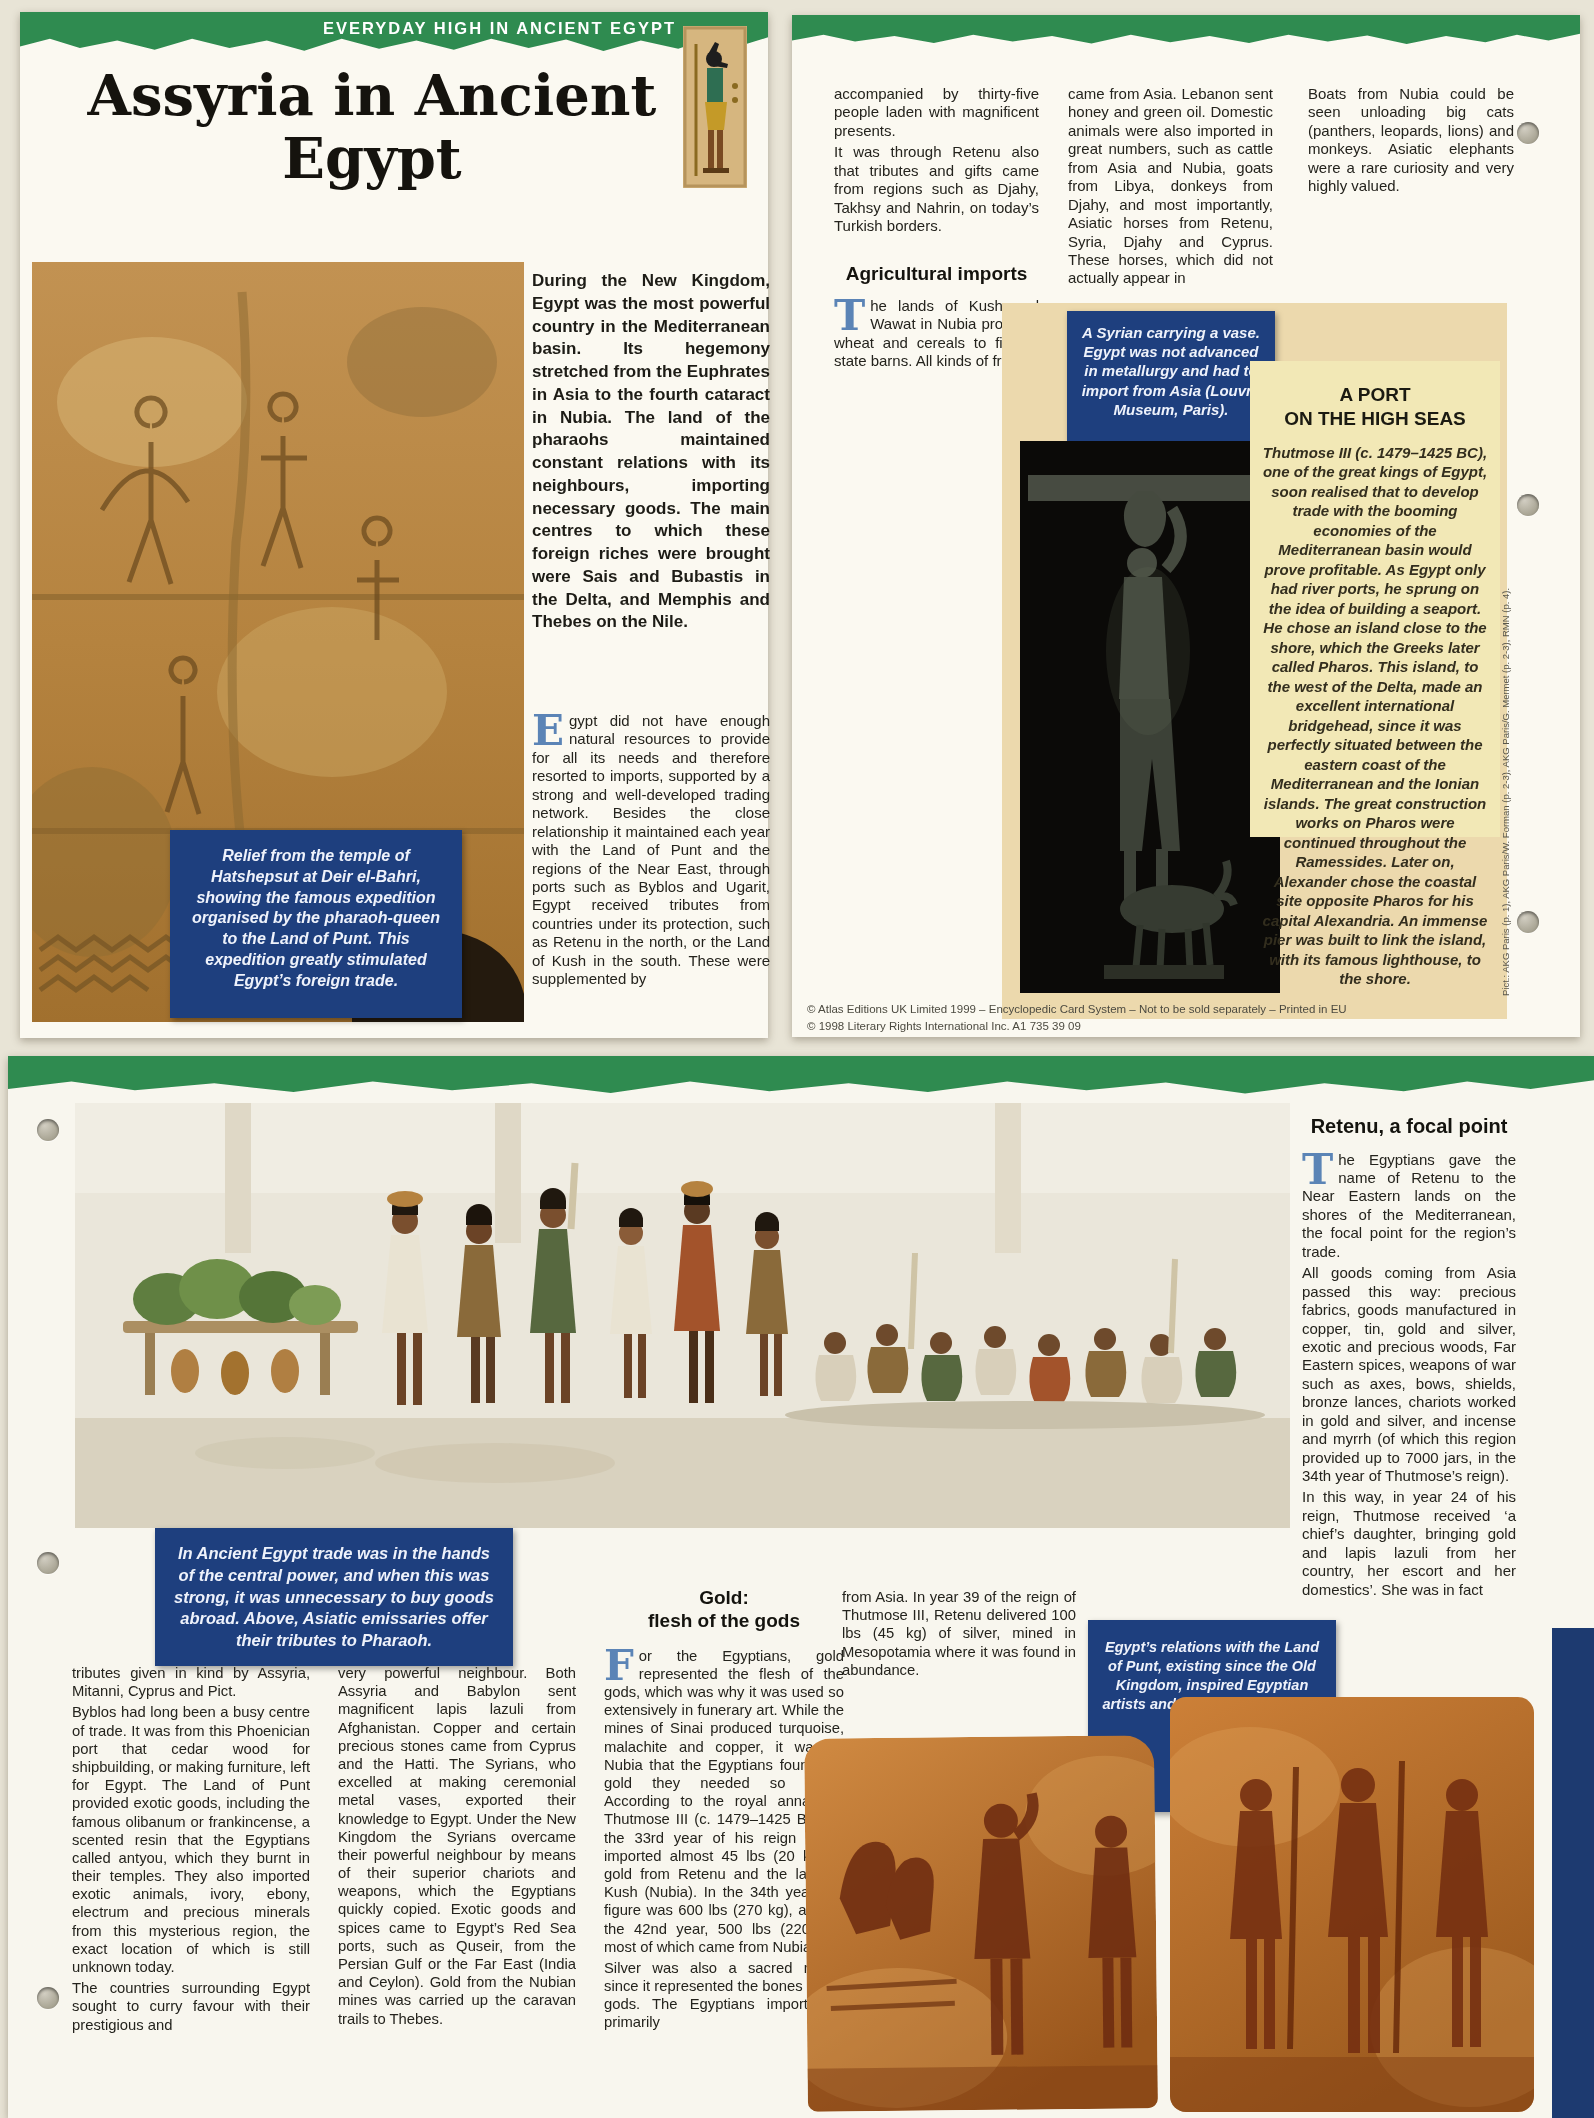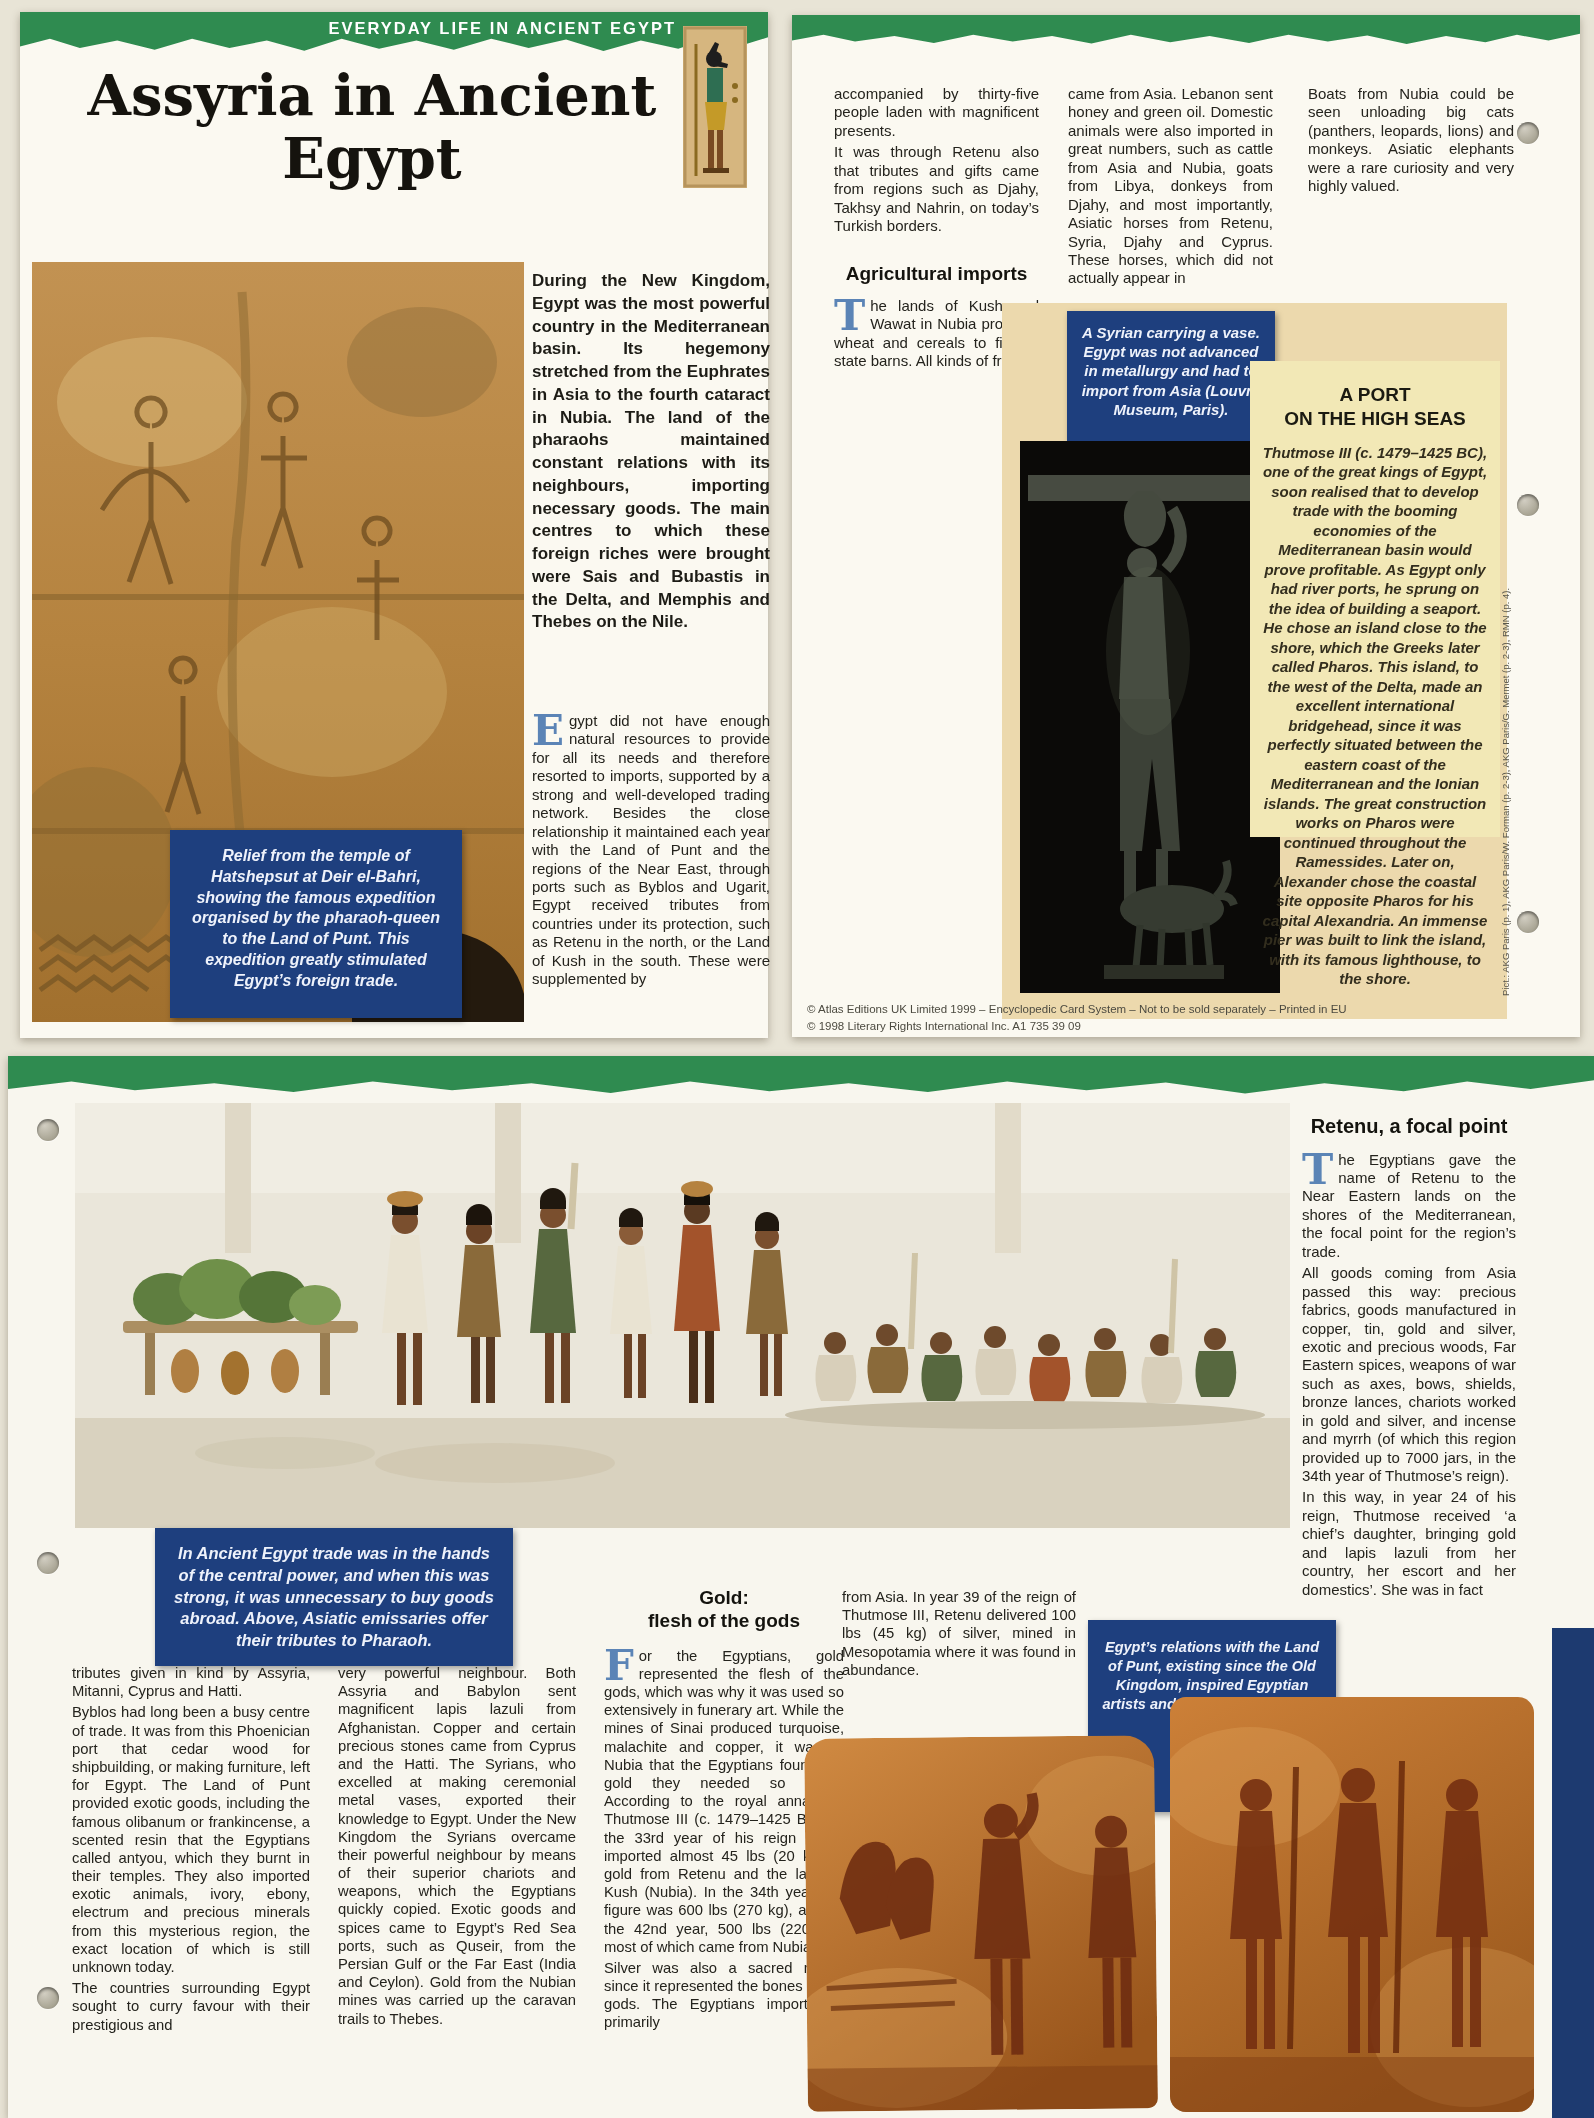--- a/index.html
+++ b/index.html
@@ -34,21 +34,21 @@
     box-shadow:inset 0 2px 3px rgba(0,0,0,.45),0 1px 1px rgba(255,255,255,.6);}
   .navy-band{position:absolute;background:#1d3a70;}
 </style>
 </head>
 <body>
 
 <div class="root">
 
   <div class="card" style="left:20px;top:12px;width:748px;height:1026px;">
     <div class="greenbar" style="left:0;top:0;width:748px;height:46px;">
-      <div class="series-title">EVERYDAY LIFE IN ANCIENT EGYPT</div>
+      <div class="series-title">EVERYDAY HIGH IN ANCIENT EGYPT</div>
     </div>
 
     <div class="photo" style="left:663px;top:14px;width:64px;height:162px;">
       <svg viewBox="0 0 64 162" preserveAspectRatio="none">
         <rect width="64" height="162" fill="#d6b67f"></rect>
         <rect x="2" y="2" width="60" height="158" fill="none" stroke="#b6945c" stroke-width="3"></rect>
         <line x1="13" y1="18" x2="13" y2="150" stroke="#8a6a20" stroke-width="3"></line>
         <path d="M24 30 l8 -14 4 2 -4 12 z" fill="#1e1e1e"></path>
         <circle cx="31" cy="33" r="8" fill="#1e1e1e"></circle>
         <path d="M31 34 l14 4 -1 4 -13 -2 z" fill="#1e1e1e"></path>
@@ -269,21 +269,21 @@
     </div>
 
     <div class="bodycol" style="left:1294px;top:58px;width:214px;">
       <div class="col-heading" style="font-size:20px;">Retenu, a focal point</div>
       <p><span class="dropcap">T</span><span>he Egyptians gave the name of Retenu to the Near Eastern lands on the shores of the Mediterranean, the focal point for the region’s trade.</span></p>
       <p>All goods coming from Asia passed this way: precious fabrics, goods manufactured in copper, tin, gold and silver, exotic and precious woods, Far Eastern spices, weapons of war such as axes, bows, shields, bronze lances, chariots worked in gold and silver, and incense and myrrh (of which this region provided up to 7000 jars, in the 34th year of Thutmose’s reign).</p>
       <p>In this way, in year 24 of his reign, Thutmose received ‘a chief’s daughter, bringing gold and lapis lazuli from her country, her escort and her domestics’. She was in fact</p>
     </div>
 
     <div class="bodycol" style="left:64px;top:608px;width:238px;font-size:14.8px;">
-      <p>tributes given in kind by Assyria, Mitanni, Cyprus and Hatti.</p>
+      <p>tributes given in kind by Assyria, Mitanni, Cyprus and Pict.</p>
       <p>Byblos had long been a busy centre of trade. It was from this Phoenician port that cedar wood for shipbuilding, or making furniture, left for Egypt. The Land of Punt provided exotic goods, including the famous olibanum or frankincense, a scented resin that the Egyptians called antyou, which they burnt in their temples. They also imported exotic animals, ivory, ebony, electrum and precious minerals from this mysterious region, the exact location of which is still unknown today.</p>
       <p>The countries surrounding Egypt sought to curry favour with their prestigious and</p>
     </div>
 
     <div class="bodycol" style="left:330px;top:608px;width:238px;font-size:14.8px;">
       <p>very powerful neighbour. Both Assyria and Babylon sent magnificent lapis lazuli from Afghanistan. Copper and certain precious stones came from Cyprus and the Hatti. The Syrians, who excelled at making ceremonial metal vases, exported their knowledge to Egypt. Under the New Kingdom the Syrians overcame their powerful neighbour by means of their superior chariots and weapons, which the Egyptians quickly copied. Exotic goods and spices came to Egypt’s Red Sea ports, such as Quseir, from the Persian Gulf or the Far East (India and Ceylon). Gold from the Nubian mines was carried up the caravan trails to Thebes.</p>
     </div>
 
     <div class="bodycol" style="left:596px;top:530px;width:240px;font-size:14.8px;">
       <div class="col-heading" style="margin-bottom:14px;">

